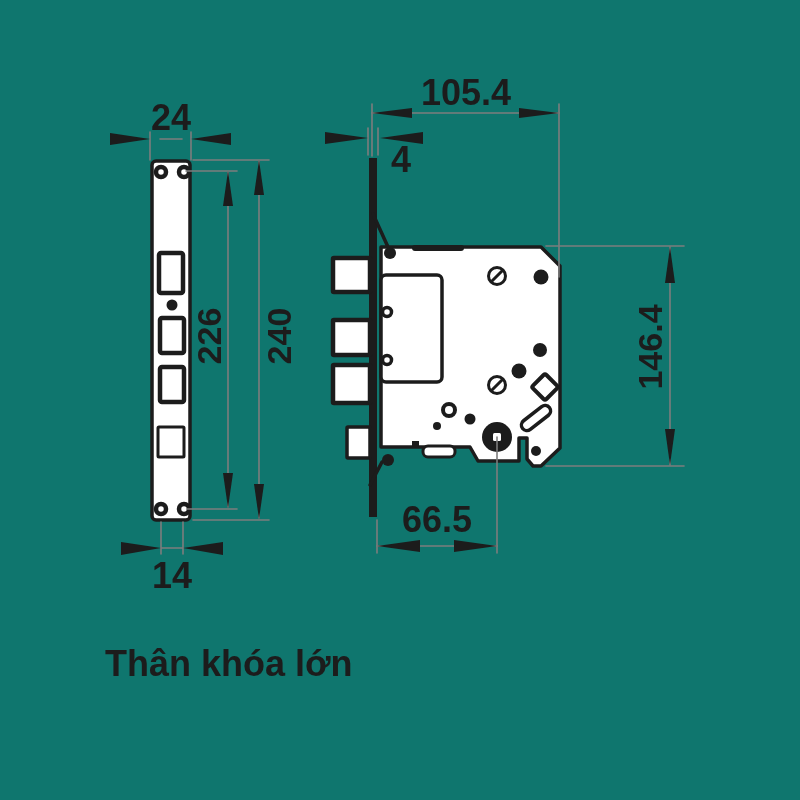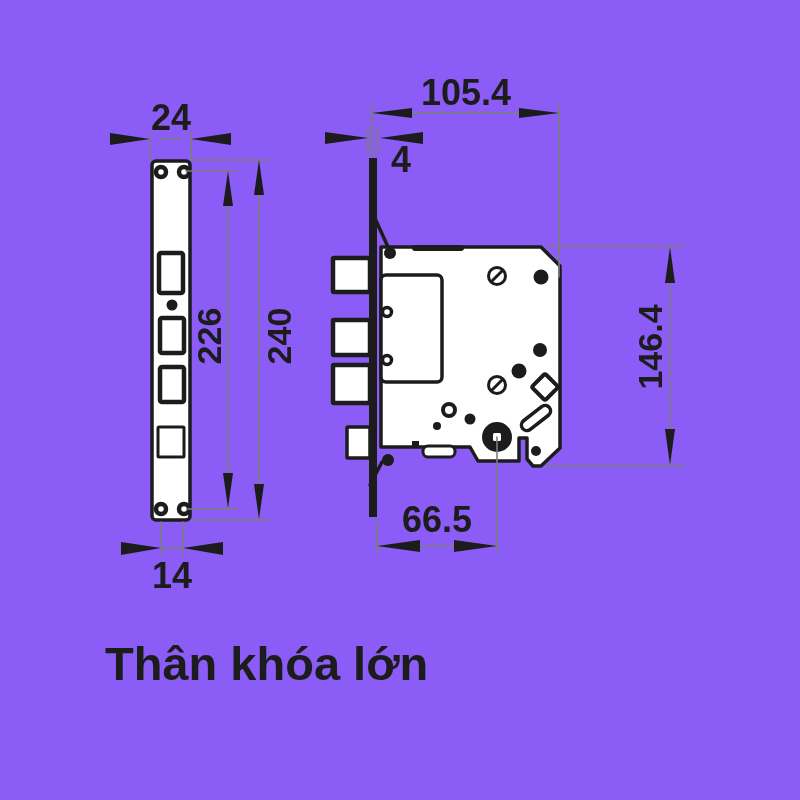--- a/index.html
+++ b/index.html
@@ -1,22 +1,22 @@
 <!DOCTYPE html>
 <html><head>
 <meta charset="utf-8">
 <style>
   html,body{margin:0;padding:0;background:#ffffff;}
-  .stage{position:relative;width:800px;height:800px;background:#8b5cf6;overflow:hidden;
+  .stage{position:relative;width:800px;height:800px;background:#0f766e;overflow:hidden;
          font-family:"Liberation Sans",sans-serif;}
   svg{position:absolute;left:0;top:0;}
   .dim-text{font-family:"Liberation Sans",sans-serif;font-weight:bold;font-size:36px;fill:#1c1c1c;}
   .dim-text-sm{font-family:"Liberation Sans",sans-serif;font-weight:bold;font-size:34px;fill:#1c1c1c;}
   .caption{position:absolute;left:105px;top:642px;color:#1c1c1c;font-weight:bold;
-           font-size:47px;line-height:43px;letter-spacing:0px;}
+           font-size:36px;line-height:43px;letter-spacing:0px;}
 </style>
 </head>
 <body>
 
 <div class="stage">
 
 <svg width="800" height="800" viewBox="0 0 800 800">
   <g stroke-linecap="round" stroke-linejoin="round">
 
     <g>

